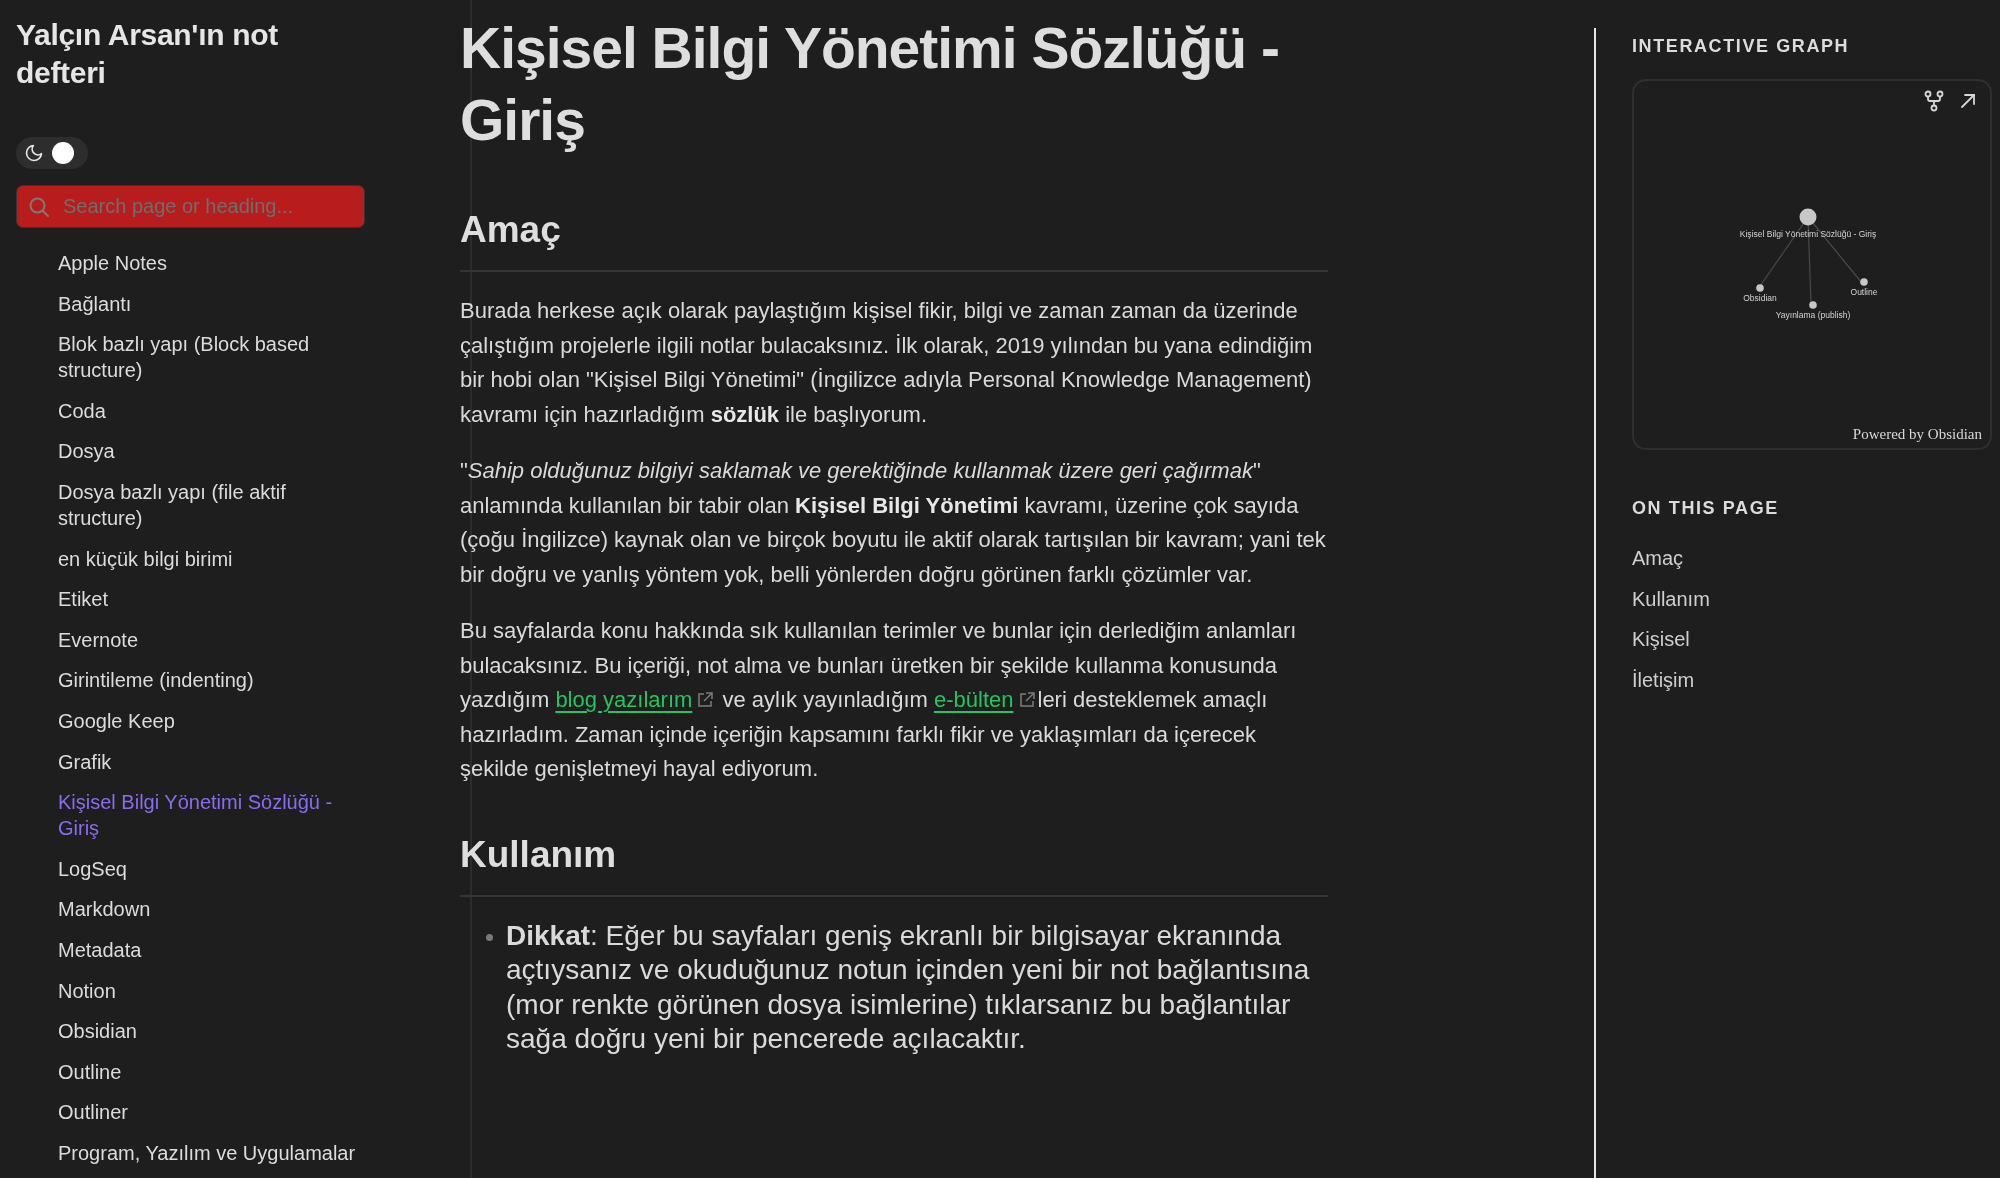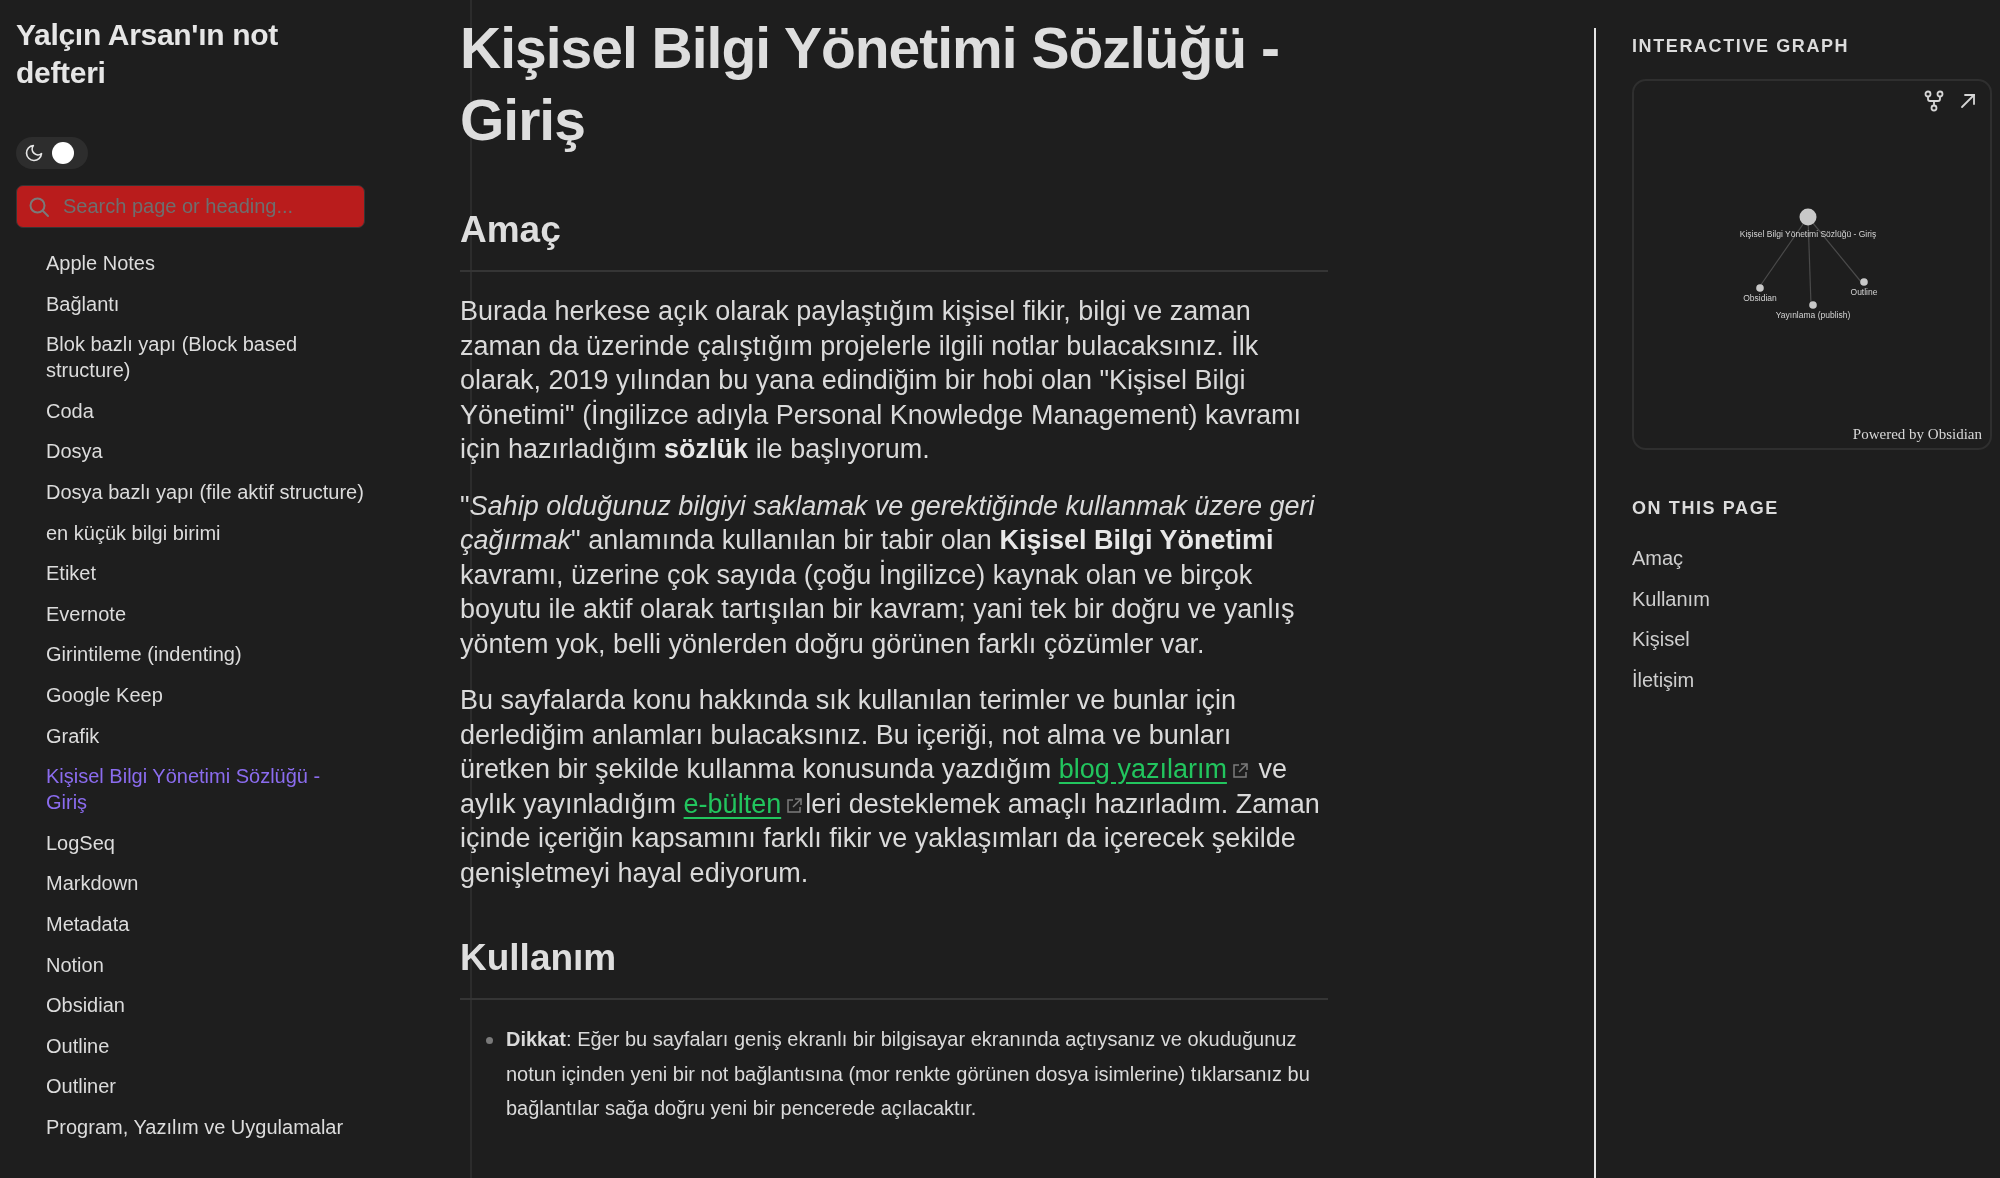--- a/index.html
+++ b/index.html
@@ -35,46 +35,46 @@
   }
   .search svg { width: 24px; height: 24px; flex: none; }
   .search input {
     background: transparent; border: none; outline: none; color: #d0d0d0;
     font-family: "Liberation Sans", sans-serif; font-size: 20px; margin-left: 12px; width: 290px;
   }
   .search input::placeholder { color: #6e6e6e; }
   .nav { position: absolute; left: 46px; top: 250px; width: 320px; list-style: none; }
   .nav li {
     font-size: 20px; line-height: 26px; color: #dcdcdc; margin-bottom: 14.6px;
-    cursor: pointer; font-weight: 500;
+    cursor: pointer; font-weight: 500; margin-left: 12px;
   }
   .nav li.active { color: #8b6cef; }
 
   
   .main { position: absolute; left: 460px; top: 0; width: 868px; }
   h1.page-title {
     font-size: 57px; font-weight: 700; line-height: 72px; color: #dedede;
     margin-top: 12px; letter-spacing: -1px;
   }
   h2 {
     font-size: 37px; font-weight: 600; color: #dedede; line-height: 44px;
     padding-bottom: 18px; border-bottom: 2px solid #353535;
   }
   h2.amac { margin-top: 52px; }
   h2.kullanim { margin-top: 46px; }
   p.body {
-    font-size: 27px; line-height: 34.5px; color: #dadada; margin-top: 22px;
+    font-size: 22px; line-height: 34.5px; color: #dadada; margin-top: 22px;
   }
   p.body.first { margin-top: 22px; }
   p.body b { color: #e8e8e8; font-weight: 700; }
   p.body i { font-style: italic; }
   a.ext { color: #22c55e; text-decoration: underline; text-underline-offset: 4px; }
   .ext-icon { display: inline-block; width: 18px; height: 18px; vertical-align: -2px; margin: 0 2px 0 4px; }
   ul.notes { list-style: none; margin-top: 22px; padding-left: 26px; }
-  ul.notes li { position: relative; padding-left: 20px; font-size: 20px; line-height: 34.5px; color: #dadada; }
+  ul.notes li { position: relative; padding-left: 20px; font-size: 28px; line-height: 34.5px; color: #dadada; }
   ul.notes li::before {
     content: ""; position: absolute; left: 0; top: 15px; width: 7px; height: 7px;
     border-radius: 50%; background: #7a7a7a;
   }
 
   
   .right {
     position: absolute; left: 1594px; top: 0; width: 408px; height: 1178px;
     border-left: 2px solid #e5e5e5;
     margin-top: 28px;

